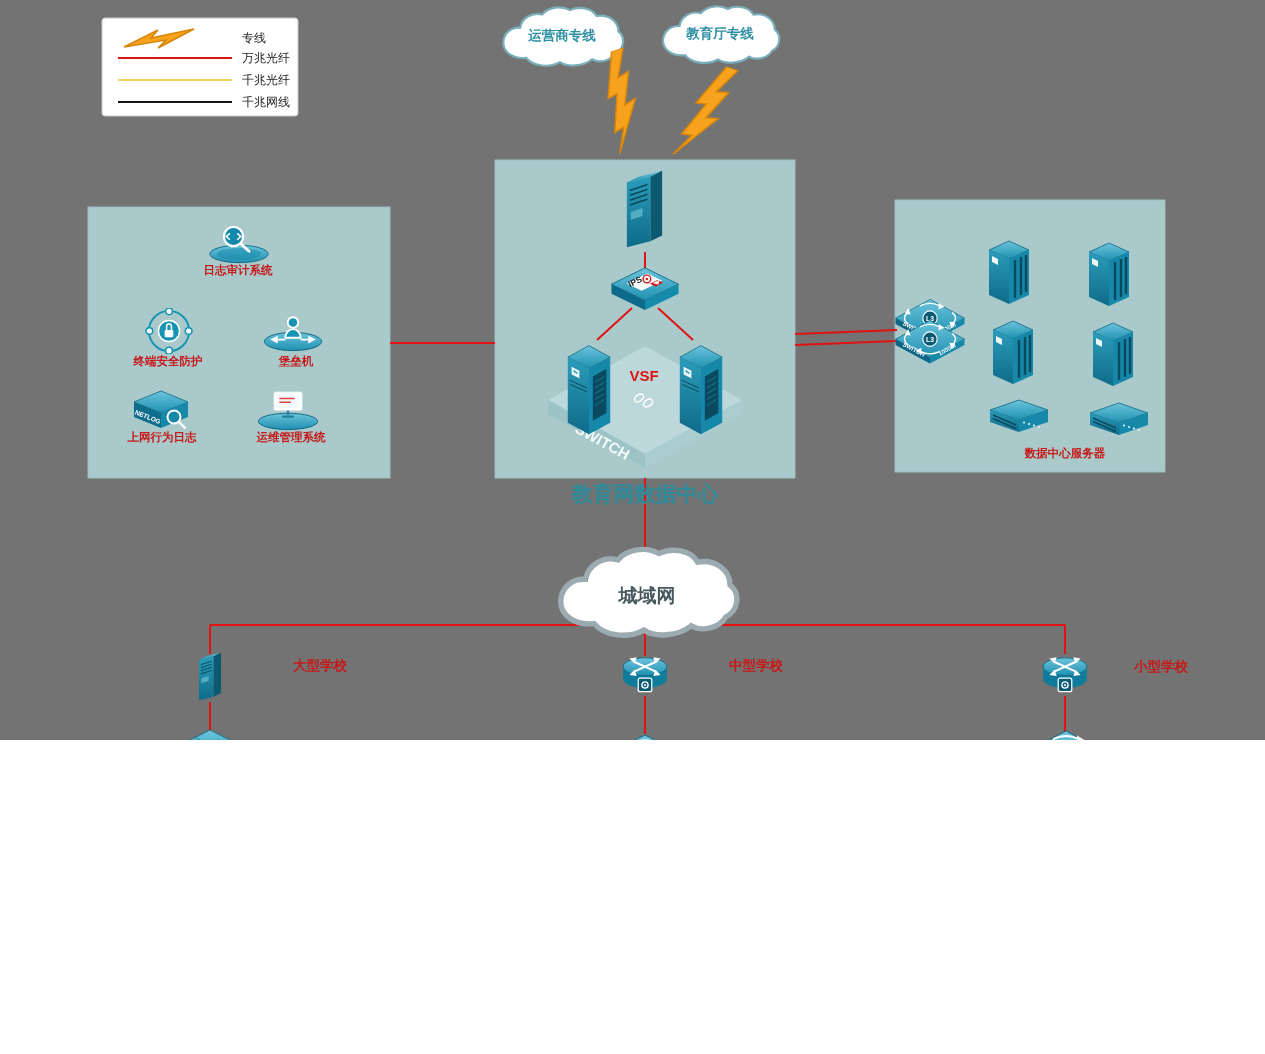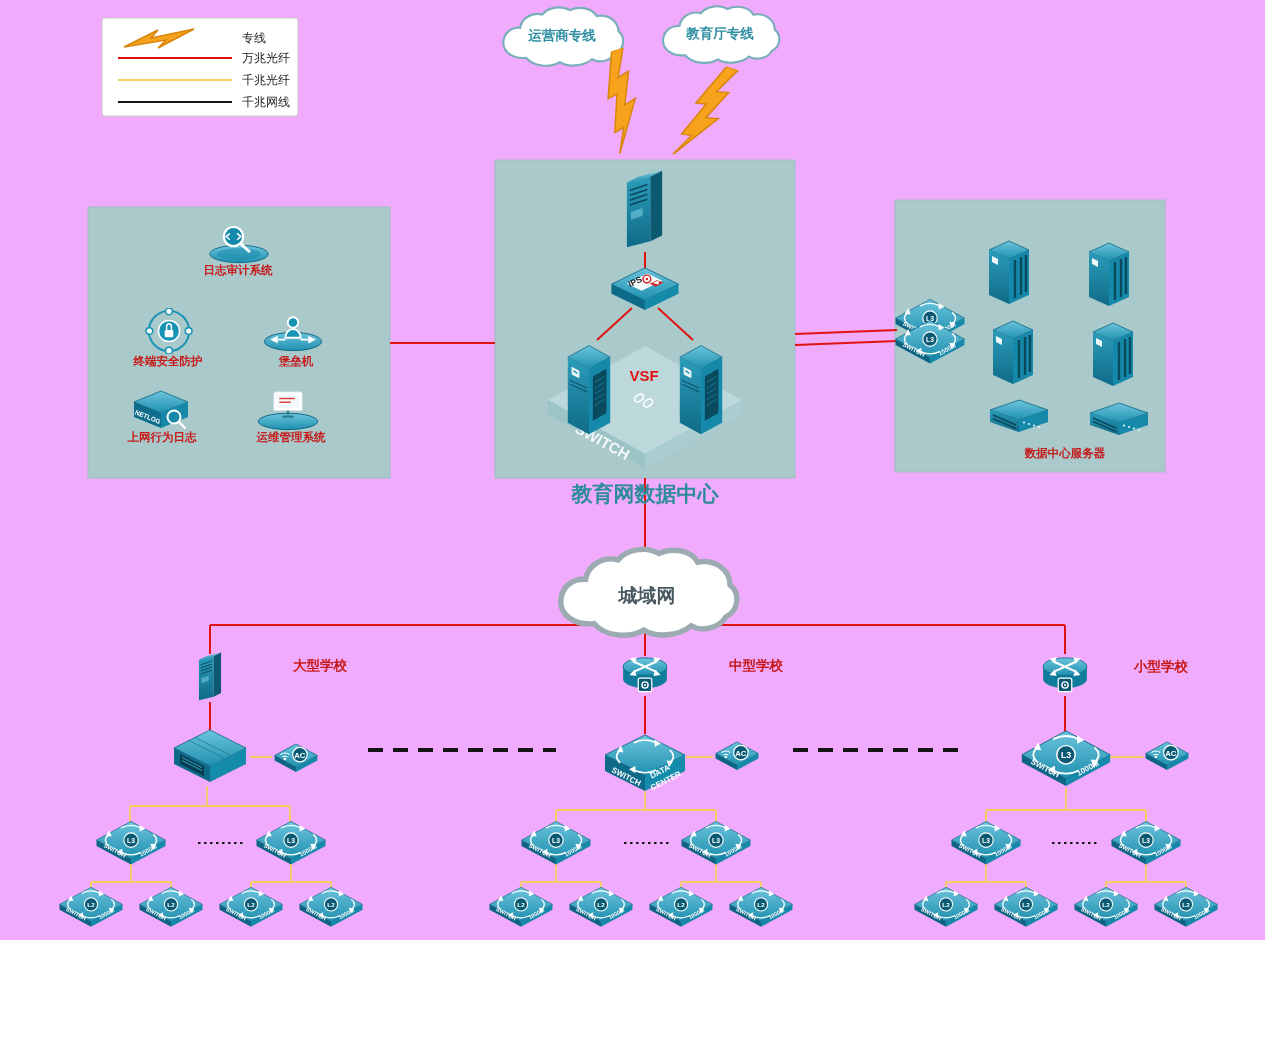--- a/index.html
+++ b/index.html
@@ -1,16 +1,16 @@
 <!DOCTYPE html>
 <html><head>
 <meta charset="utf-8">
 <style>
   html,body{margin:0;padding:0;background:#fff;}
-  .stage{position:relative;width:1265px;height:940px;background:#f0abfc;
+  .stage{position:relative;width:1265px;height:740px;background:#737373;
          font-family:"Liberation Sans","DejaVu Sans",sans-serif;}
   svg{display:block}
   .zone{fill:#a9c9cb;stroke:#9dbfc1;stroke-width:1}
   .t-badge{font-weight:bold;font-size:9.5px;fill:#fff;text-anchor:middle}
   .t-edge{font-weight:bold;font-size:8.5px;fill:#fff;text-anchor:middle}
   .t-edge-s{font-weight:bold;font-size:8px;fill:#fff;text-anchor:middle}
   .t-ac{font-weight:bold;font-size:8px;fill:#fff;text-anchor:middle}
   .t-red{font-weight:bold;font-size:11.5px;fill:#c61a1a;text-anchor:middle}
   .t-school{font-weight:bold;font-size:13.5px;fill:#c61a1a;text-anchor:middle}
   .t-cloud{font-weight:bold;font-size:13.5px;fill:#2e8fa3;text-anchor:middle}

